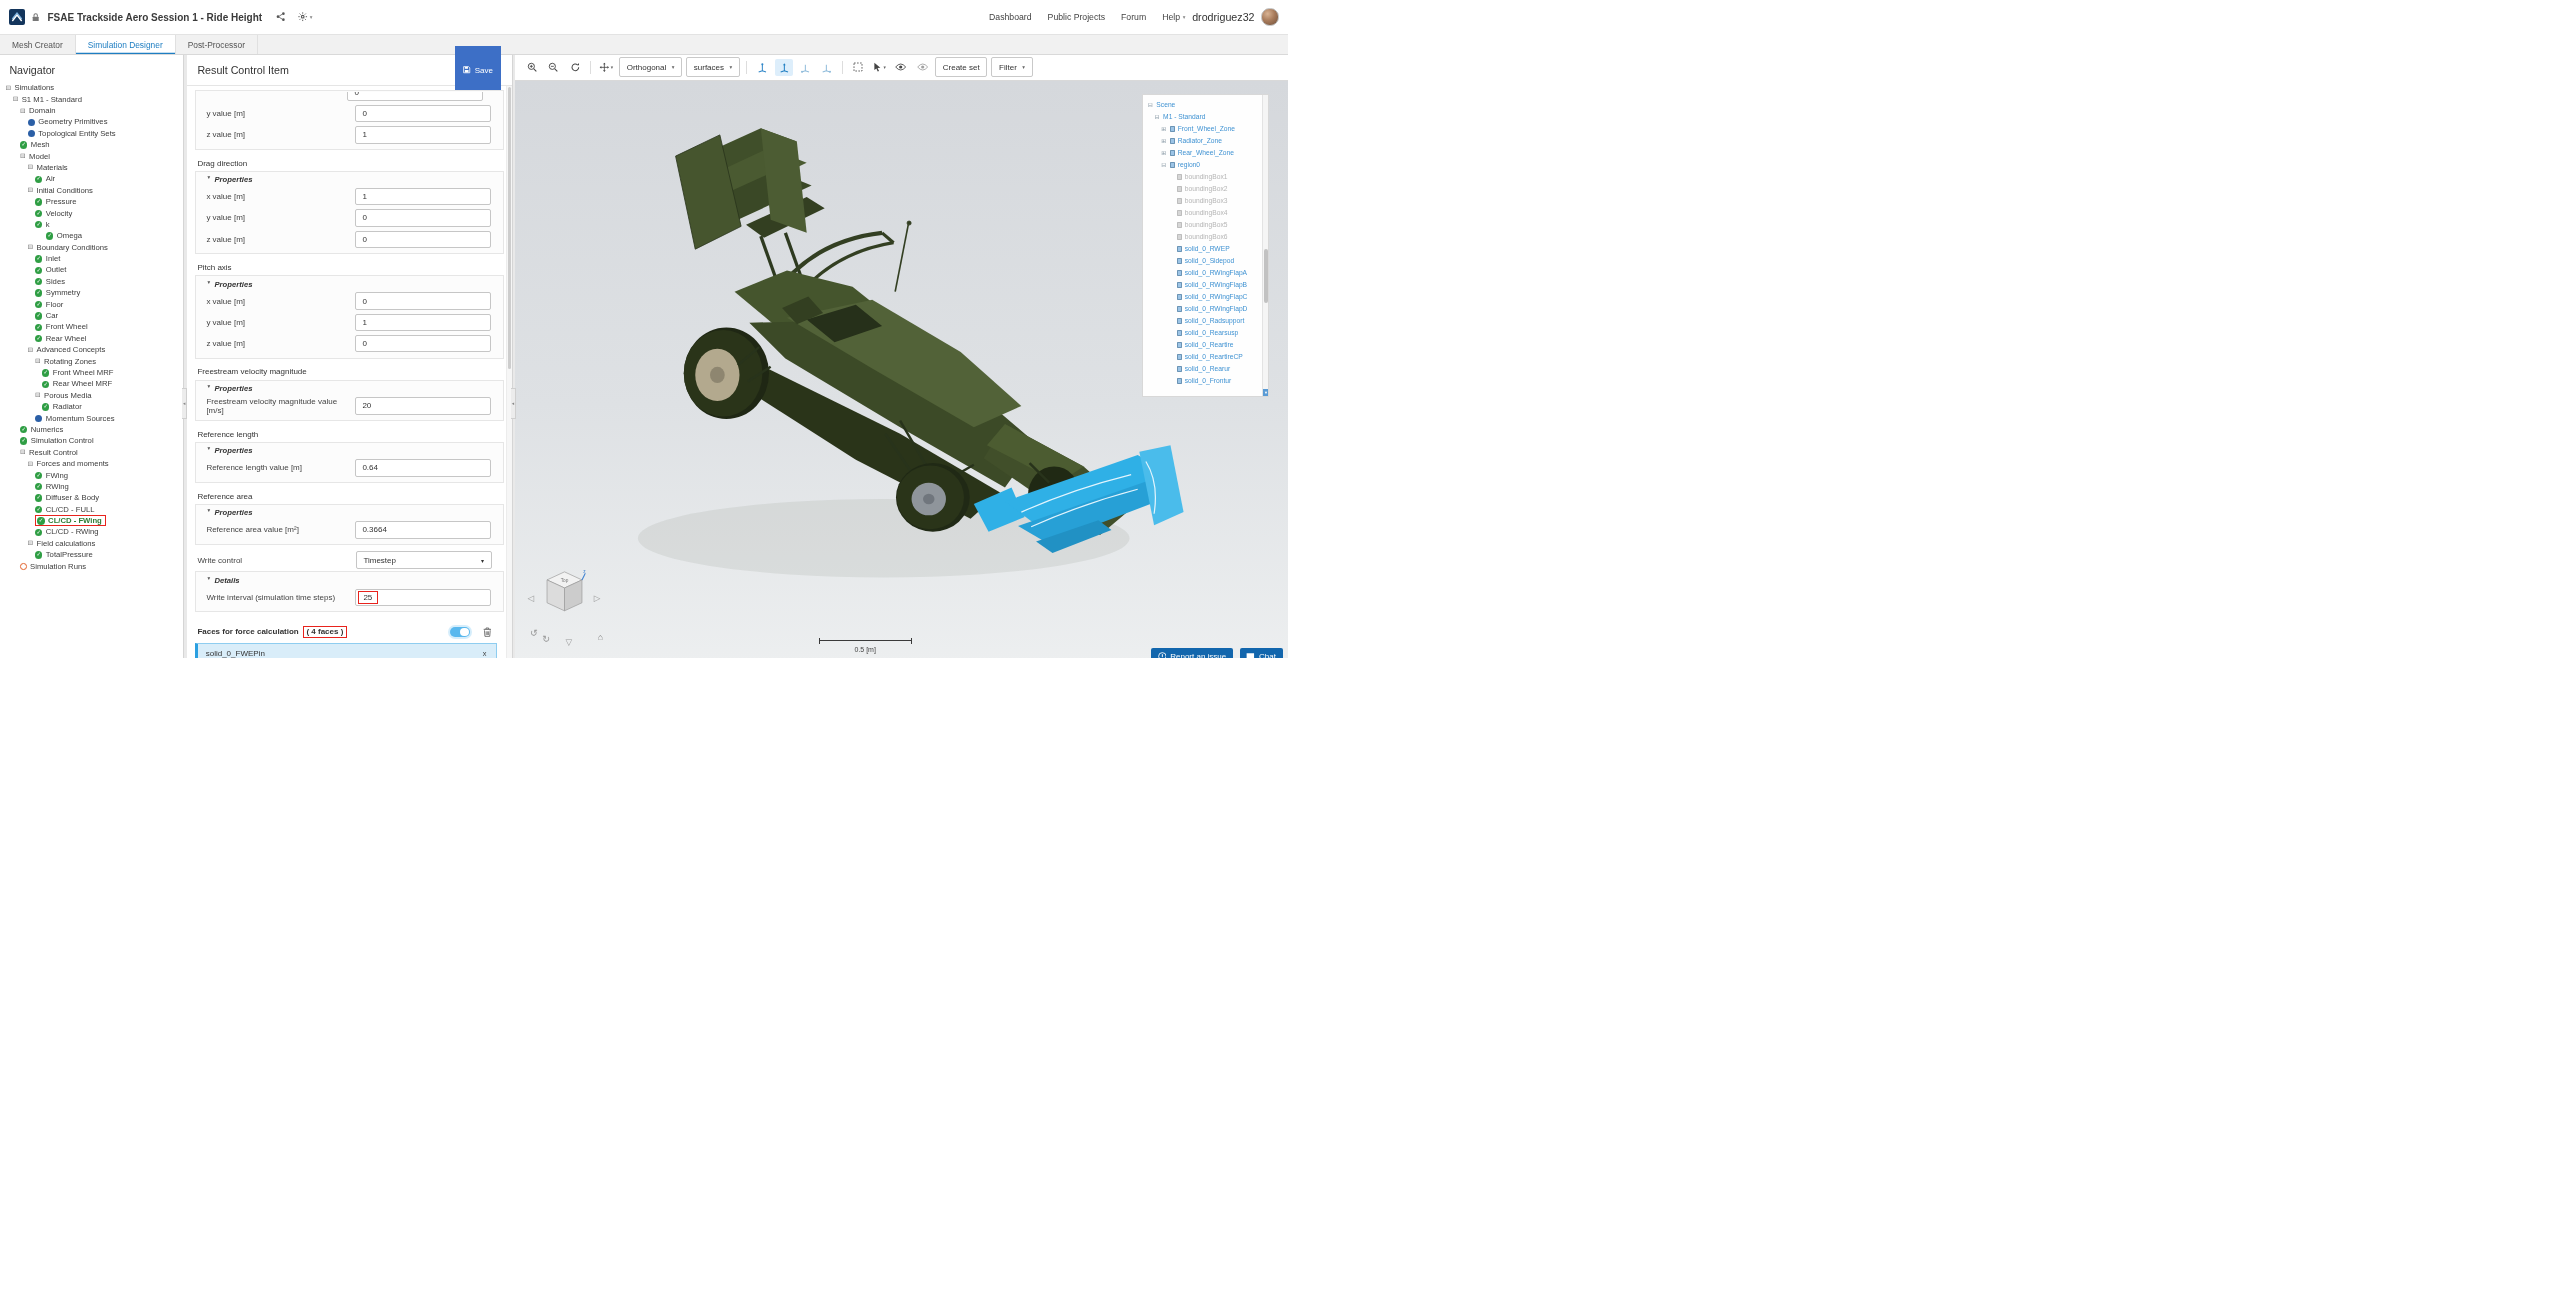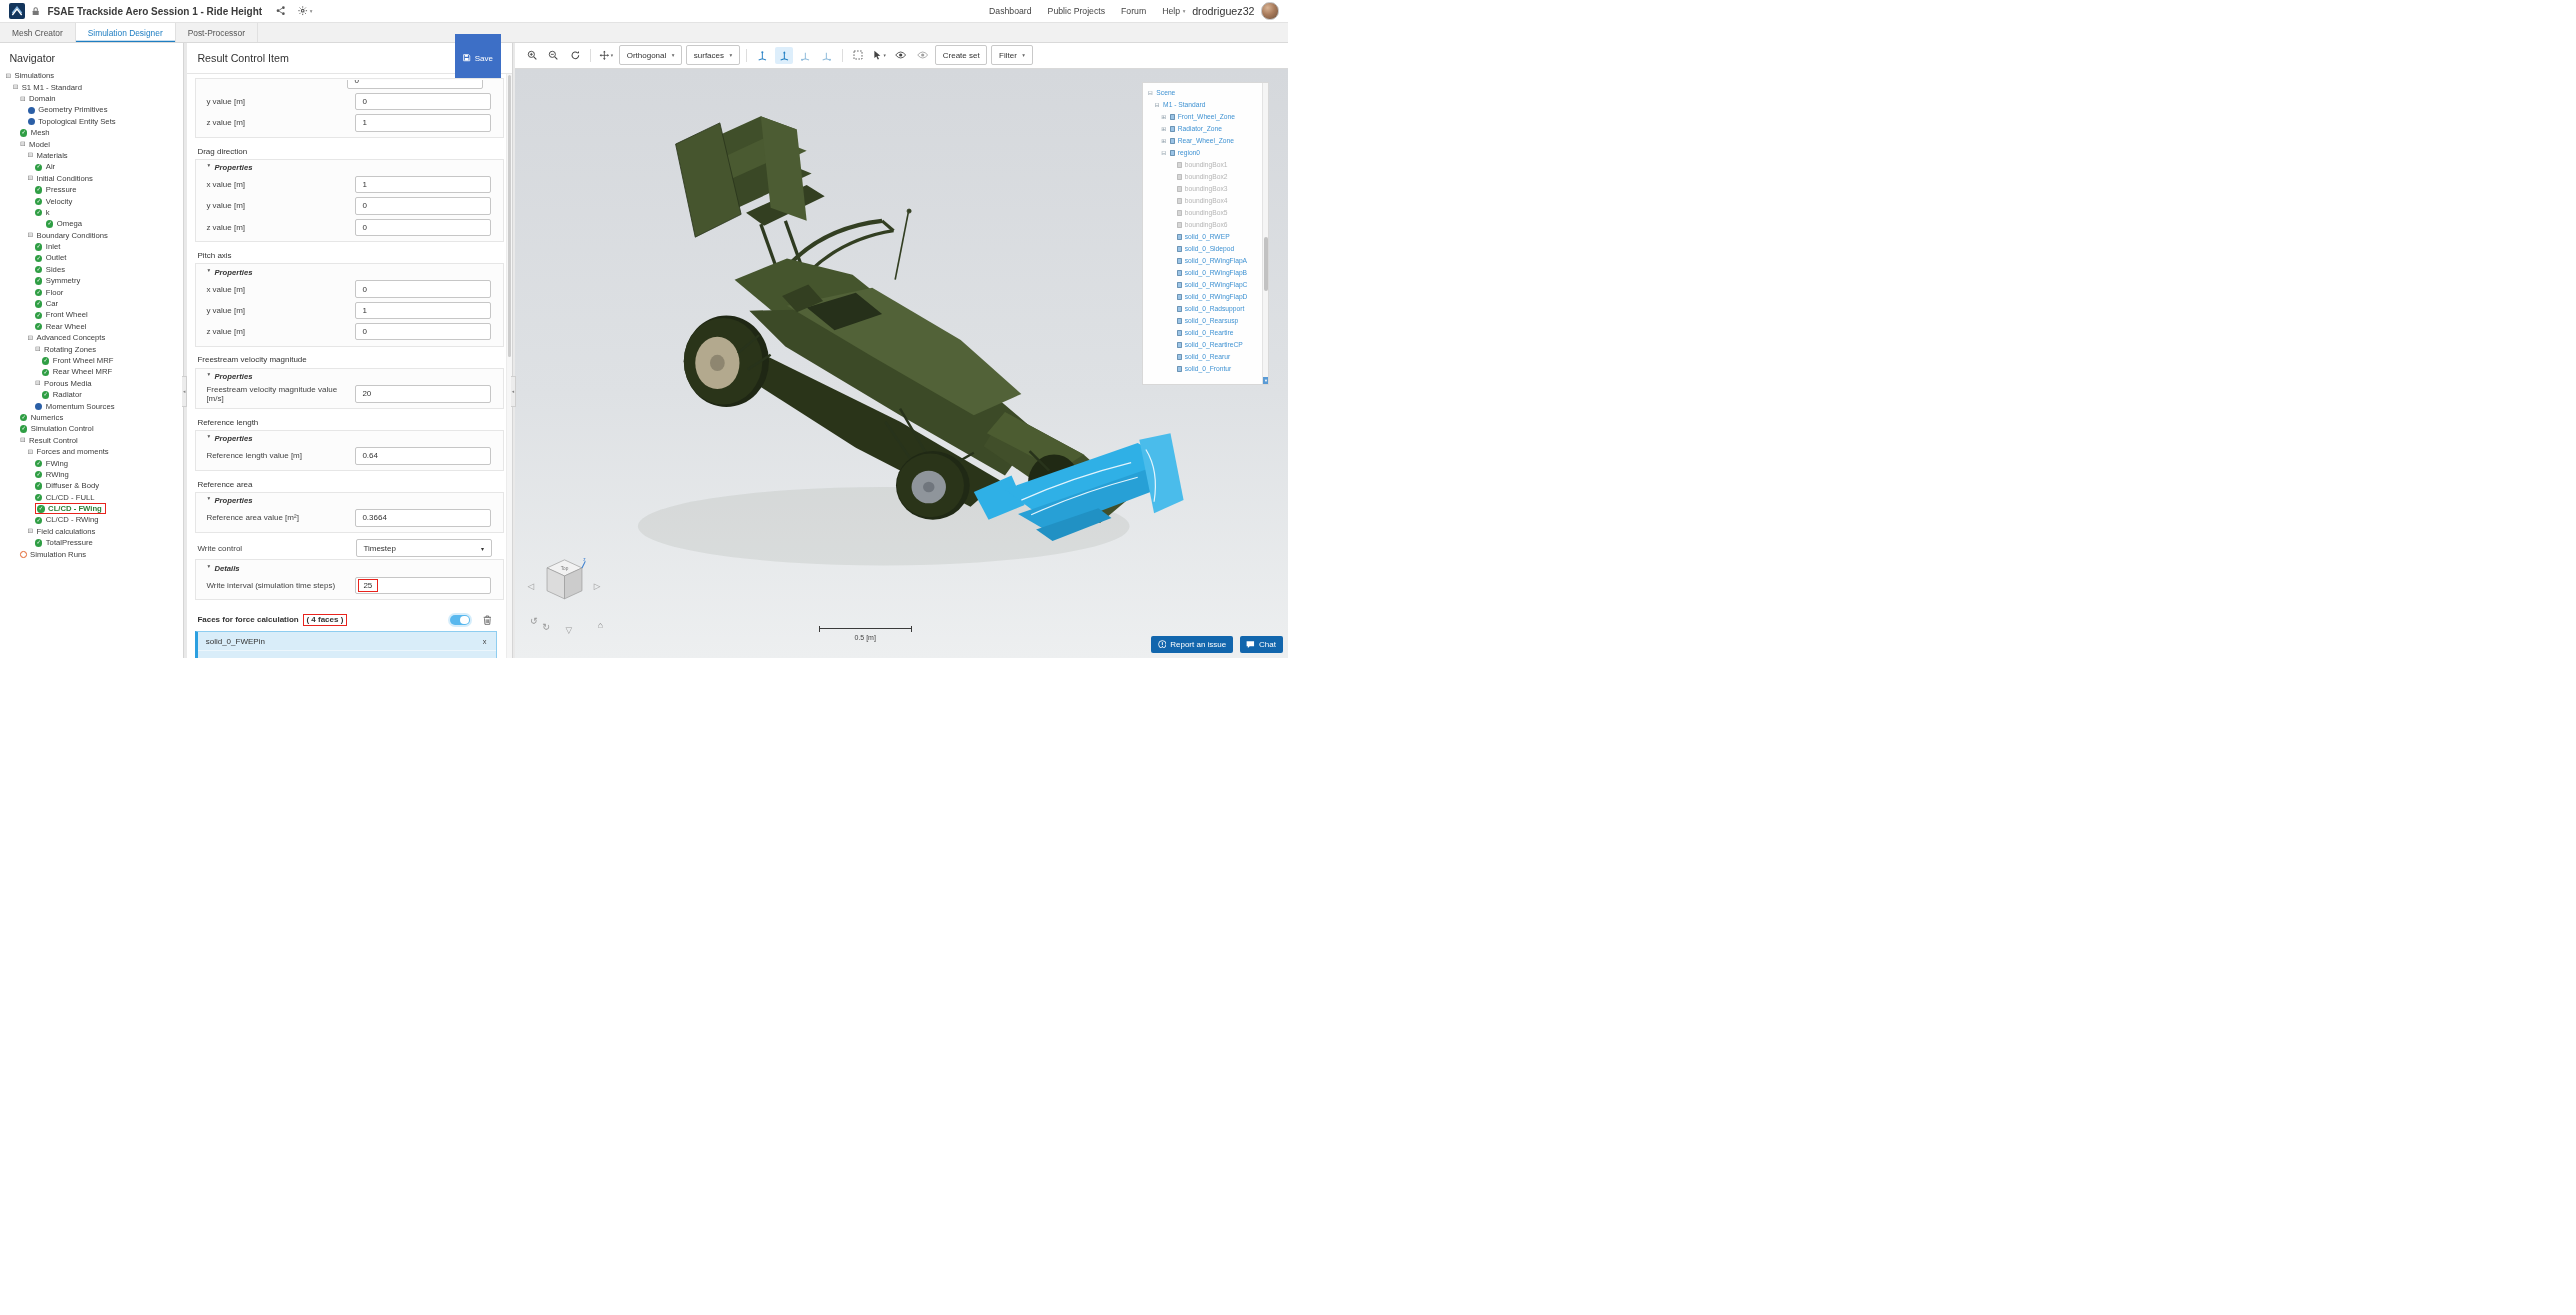--- a/index.html
+++ b/index.html
@@ -1,19 +1,19 @@
 <!DOCTYPE html>
 <html style="font-size:10.7px"><head>
 <meta charset="utf-8">
 <style>
   *{margin:0;padding:0;box-sizing:border-box;}
   html,body{width:1288px;height:658px;overflow:hidden;background:#fff;
     font-family:"Liberation Sans","DejaVu Sans",sans-serif;color:#333;}
   
-  .header{height:23px;display:flex;align-items:center;gap:6.7px;padding:0 9.4px;
+  .header{height:35px;display:flex;align-items:center;gap:6.7px;padding:0 9.4px;
     background:#fff;border-bottom:0.7px solid #e3e3e3;}
   .logo{width:16px;height:16px;border-radius:2px;background:#13355c;display:flex;align-items:center;justify-content:center;flex:0 0 auto;}
   .lock{color:#777;display:flex;}
   .ptitle{font-size:10px;font-weight:bold;color:#3a3a3a;margin-left:1.3px;white-space:nowrap;}
   .hicon{color:#555;display:flex;align-items:center;margin-left:6.7px;cursor:pointer;}
   .hicon .chev{font-size:5.4px;color:#888;margin-left:2px;}
   .header-right{margin-left:auto;display:flex;align-items:center;gap:16px;font-size:8.7px;color:#444;}
   .hlink{cursor:pointer;white-space:nowrap;display:inline-flex;align-items:center;gap:2.7px;}
   .hlink .chev{font-size:5.4px;color:#888;}
   .avatar{width:17.4px;height:17.4px;border-radius:50%;border:0.7px solid #bbb;

